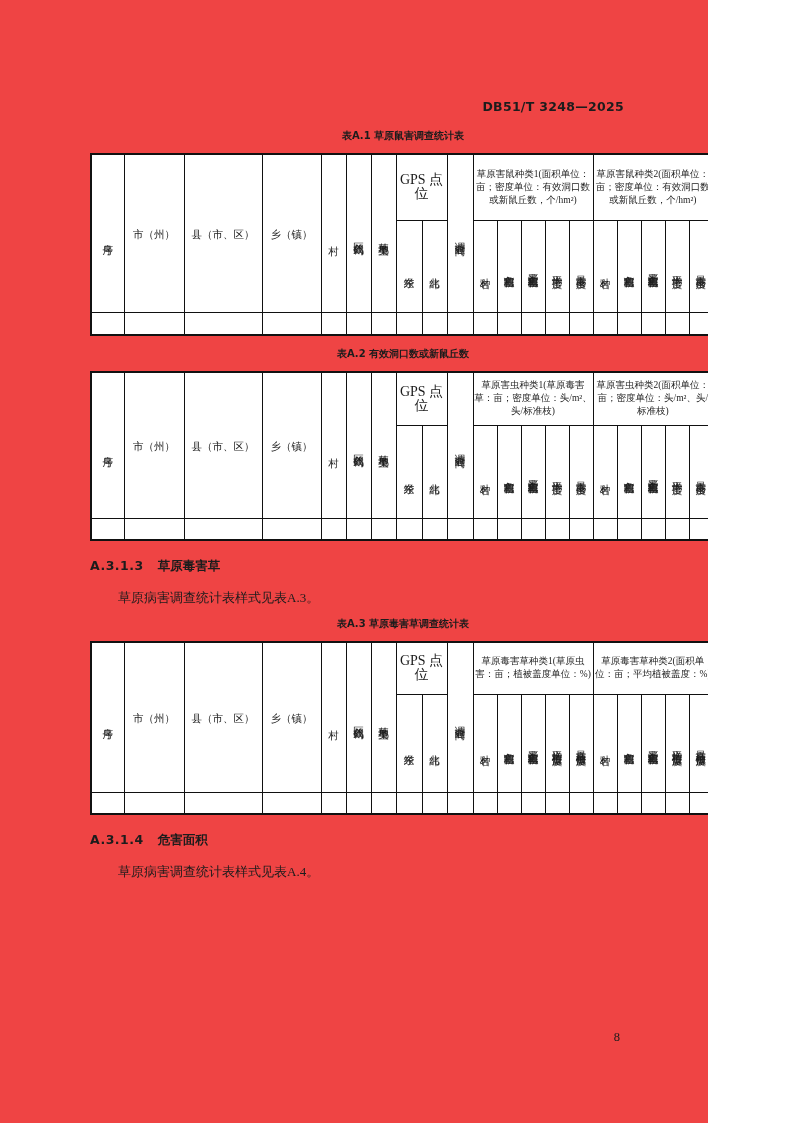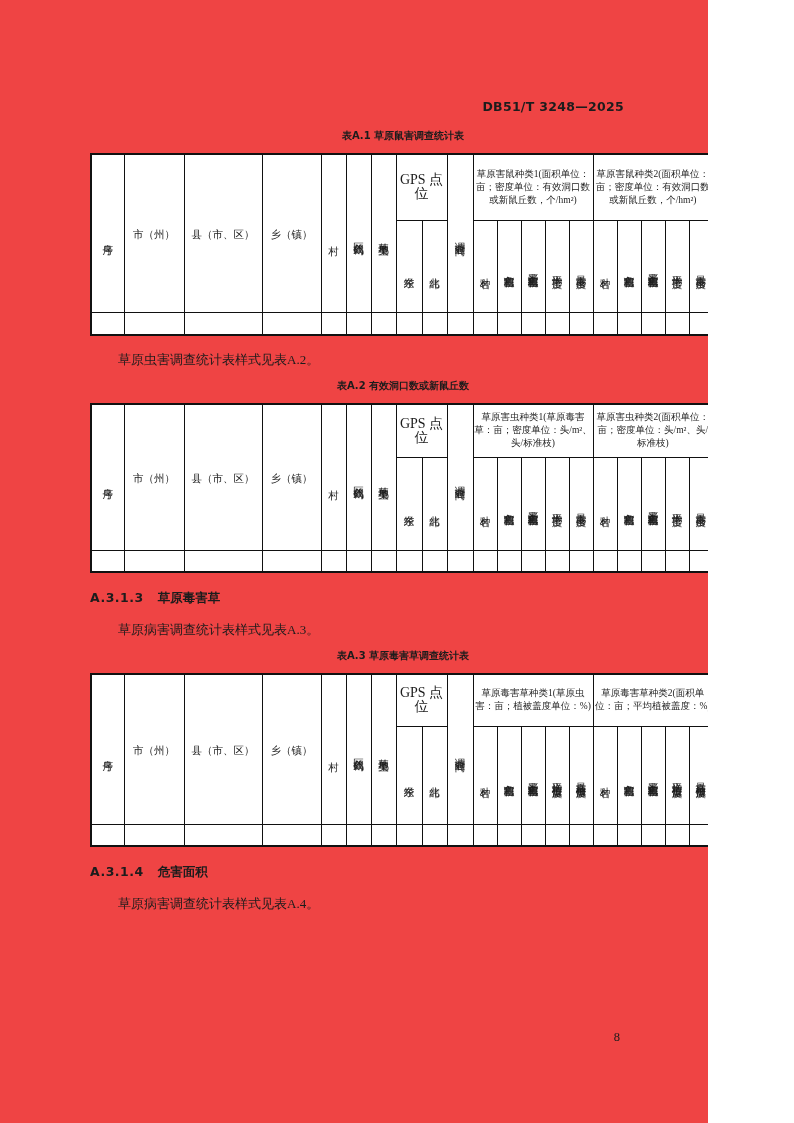--- a/index.html
+++ b/index.html
@@ -144,21 +144,20 @@
             <td class="data-cell"></td>
             <td class="data-cell"></td>
             <td class="data-cell"></td>
             <td class="data-cell"></td>
             <td class="data-cell"></td>
             <td class="data-cell"></td>
             <td class="data-cell"></td>
           </tr>
         </tbody>
       </table>
-      <div class="para">草原虫害调查统计表样式见表A.2。</div>
       <div class="table-title">表A.2 有效洞口数或新鼠丘数</div>
       <table class="survey">
         <colgroup>
           <col style="width: 33px;">
           <col style="width: 60px;">
           <col style="width: 78px;">
           <col style="width: 59px;">
           <col style="width: 25px;">
           <col style="width: 25px;">
           <col style="width: 25px;">

